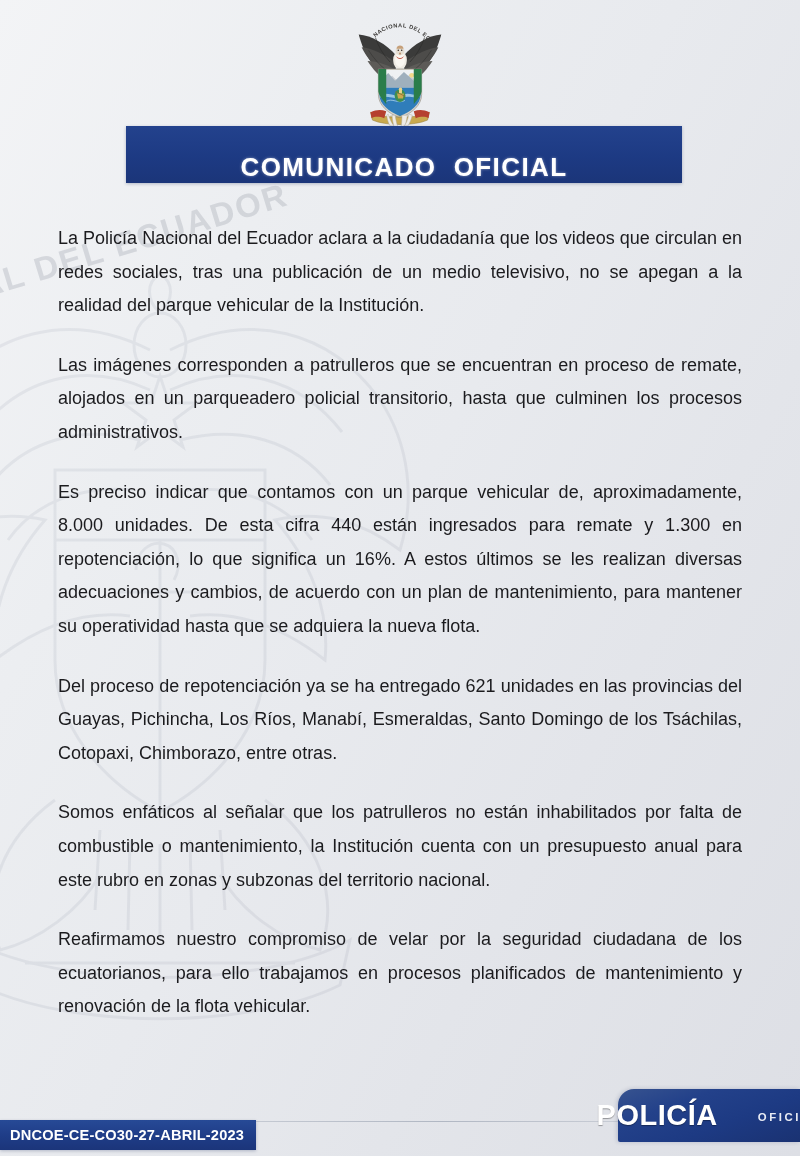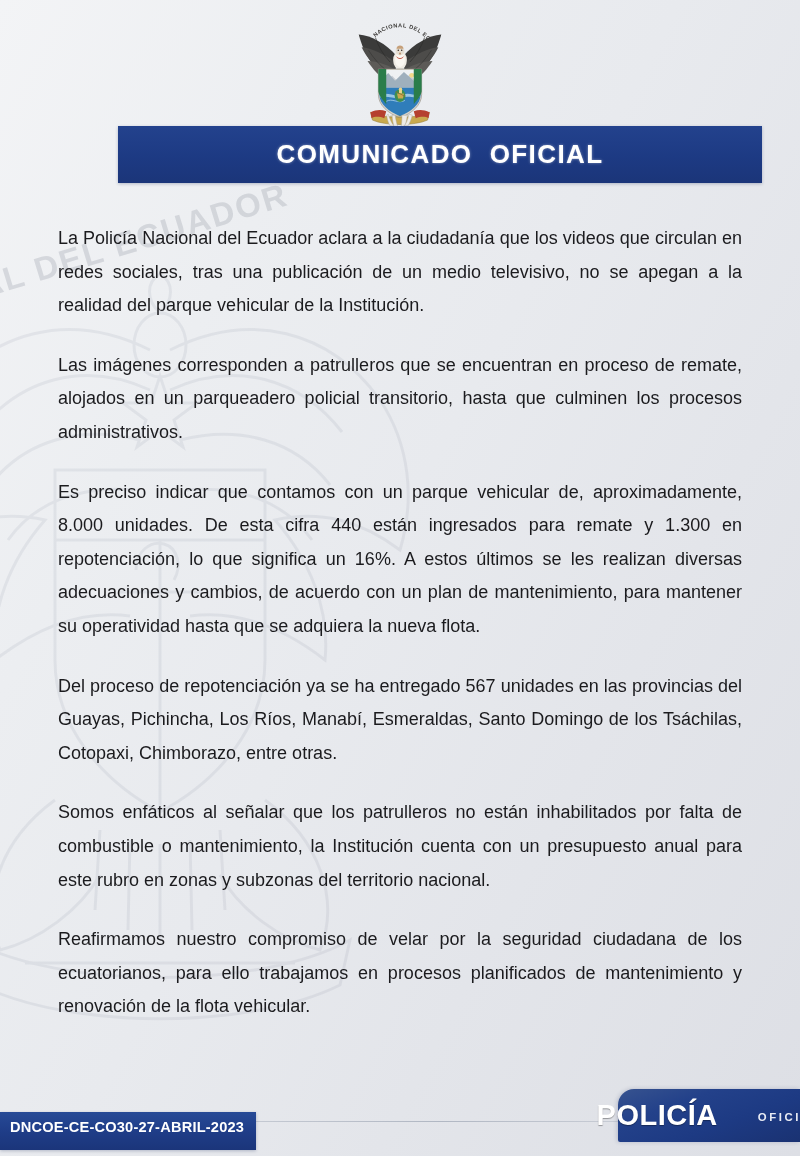--- a/index.html
+++ b/index.html
@@ -65,28 +65,28 @@
     top: 8px;
     display: flex;
     justify-content: center;
     z-index: 3;
   }
   .crest { width: 118px; height: 118px; display: block; }
 
   
   .banner {
     position: absolute;
-    left: 118px;
+    left: 126px;
     top: 126px;
-    width: 644px;
+    width: 556px;
     height: 57px;
     background: linear-gradient(180deg, #23428d 0%, #1d3a83 55%, #1b3579 100%);
     box-shadow: 0 1px 3px rgba(40,55,100,0.30);
     display: flex;
-    align-items: center;
+    align-items: flex-end;
     justify-content: center;
     z-index: 3;
   }
   .banner-title {
     color: #ffffff;
     font-size: 26px;
     font-weight: 700;
     letter-spacing: 1.4px;
     white-space: pre;
     text-shadow: 0 0 3px rgba(255,255,255,0.45);
@@ -122,21 +122,21 @@
     height: 1px;
     background: linear-gradient(90deg, rgba(255,255,255,0) 0%, rgba(190,195,205,0.55) 18%, rgba(160,168,182,0.75) 55%, rgba(255,255,255,0) 100%);
     z-index: 2;
   }
 
   .ref-tag {
     position: absolute;
     left: 0;
     bottom: 6px;
     height: 30px;
-    padding: 0 12px 8px 10px;
+    padding: 0 12px 0 10px;
     background: linear-gradient(180deg, #274a96 0%, #1f3d88 50%, #1b357a 100%);
     display: flex;
     align-items: center;
     box-shadow: 0 1px 3px rgba(40,55,100,0.28);
     z-index: 4;
   }
   .ref-tag span {
     color: #ffffff;
     font-size: 14.6px;
     font-weight: 700;
@@ -294,21 +294,21 @@
   </div>
 
   <div class="banner">
     <div class="banner-title">COMUNICADO  OFICIAL</div>
   </div>
 
   <div class="body-copy">
     <p class="para">La Policía Nacional del Ecuador aclara a la ciudadanía que los videos que circulan en redes sociales, tras una publicación de un medio televisivo, no se apegan a la realidad del parque vehicular de la Institución.</p>
     <p class="para">Las imágenes corresponden a patrulleros que se encuentran en proceso de remate, alojados en un parqueadero policial transitorio, hasta que culminen los procesos administrativos.</p>
     <p class="para">Es preciso indicar que contamos con un parque vehicular de, aproximadamente, 8.000 unidades. De esta cifra 440 están ingresados para remate y 1.300 en repotenciación, lo que significa un 16%. A estos últimos se les realizan diversas adecuaciones y cambios, de acuerdo con un plan de mantenimiento, para mantener su operatividad hasta que se adquiera la nueva flota.</p>
-    <p class="para">Del proceso de repotenciación ya se ha entregado 567 unidades en las provincias del Guayas, Pichincha, Los Ríos, Manabí, Esmeraldas, Santo Domingo de los Tsáchilas, Cotopaxi, Chimborazo, entre otras.</p>
+    <p class="para">Del proceso de repotenciación ya se ha entregado 621 unidades en las provincias del Guayas, Pichincha, Los Ríos, Manabí, Esmeraldas, Santo Domingo de los Tsáchilas, Cotopaxi, Chimborazo, entre otras.</p>
     <p class="para">Somos enfáticos al señalar que los patrulleros no están inhabilitados por falta de combustible o mantenimiento, la Institución cuenta con un presupuesto anual para este rubro en zonas y subzonas del territorio nacional.</p>
     <p class="para">Reafirmamos nuestro compromiso de velar por la seguridad ciudadana de los ecuatorianos, para ello trabajamos en procesos planificados de mantenimiento y renovación de la flota vehicular.</p>
   </div>
 
   <div class="footer-rule"></div>
 
   <div class="ref-tag">
     <span>DNCOE-CE-CO30-27-ABRIL-2023</span>
   </div>
 

